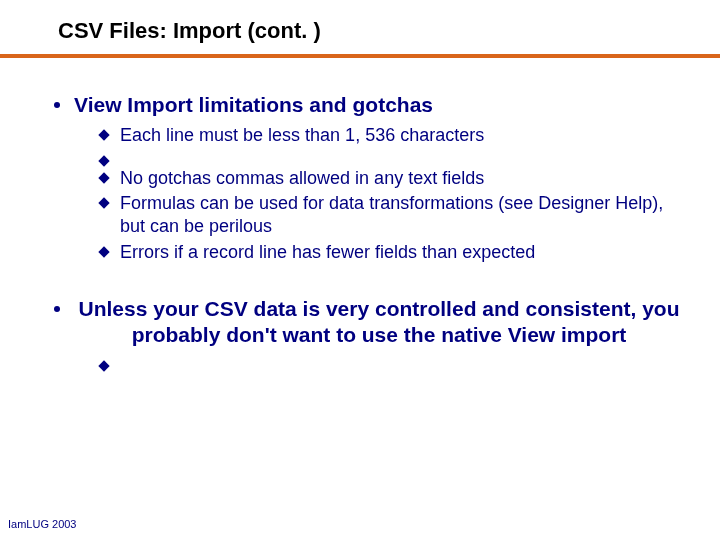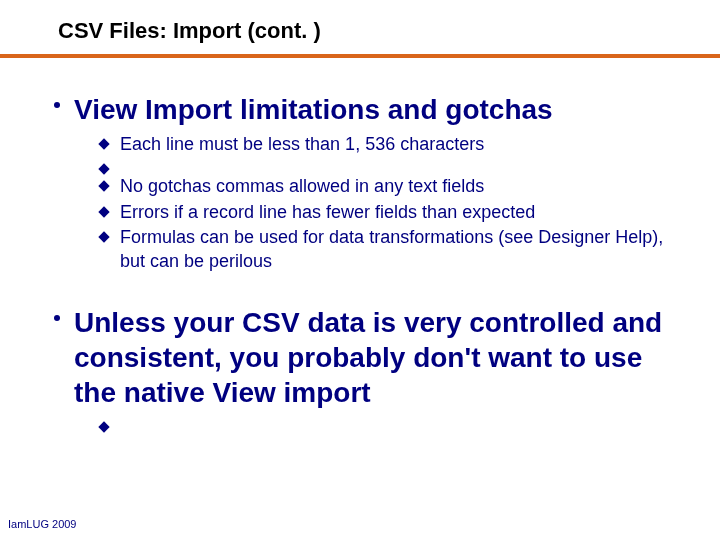--- a/index.html
+++ b/index.html
@@ -30,22 +30,23 @@
     height: 4px;
     background: #d9651a;
   }
   .content {
     padding-top: 30px;
     color: #000080;
   }
   .l1 {
     display: flex;
     margin: 10px 0 6px 10px;
-    font-size: 28px;
+    font-size: 21px;
     font-weight: bold;
+    text-align: center;
   }
   .l1 .dot {
     width: 6px;
     height: 6px;
     border-radius: 50%;
     background: #000080;
     margin-top: 10px;
     margin-right: 14px;
     flex-shrink: 0;
   }
@@ -97,33 +98,33 @@
   </div>
   <div class="l2">
     <div class="dia"></div>
   </div>
   <div class="l2">
     <div class="dia"></div>
     <div class="txt">No gotchas commas allowed in any text fields</div>
   </div>
   <div class="l2">
     <div class="dia"></div>
-    <div class="txt">Errors if a record line has fewer fields than expected</div>
+    <div class="txt">Formulas can be used for data transformations (see Designer Help), but can be perilous</div>
   </div>
   <div class="l2">
     <div class="dia"></div>
-    <div class="txt">Formulas can be used for data transformations (see Designer Help), but can be perilous</div>
+    <div class="txt">Errors if a record line has fewer fields than expected</div>
   </div>
 
   <div class="gap"></div>
 
   <div class="l1">
     <div class="dot"></div>
     <div class="txt">Unless your CSV data is very controlled and consistent, you probably don't want to use the native View import</div>
   </div>
 
   <div class="l2">
     <div class="dia"></div>
   </div>
 
 </div>
 
-<div class="footer">IamLUG 2009</div>
+<div class="footer">IamLUG 2003</div>
 
 </body></html>

